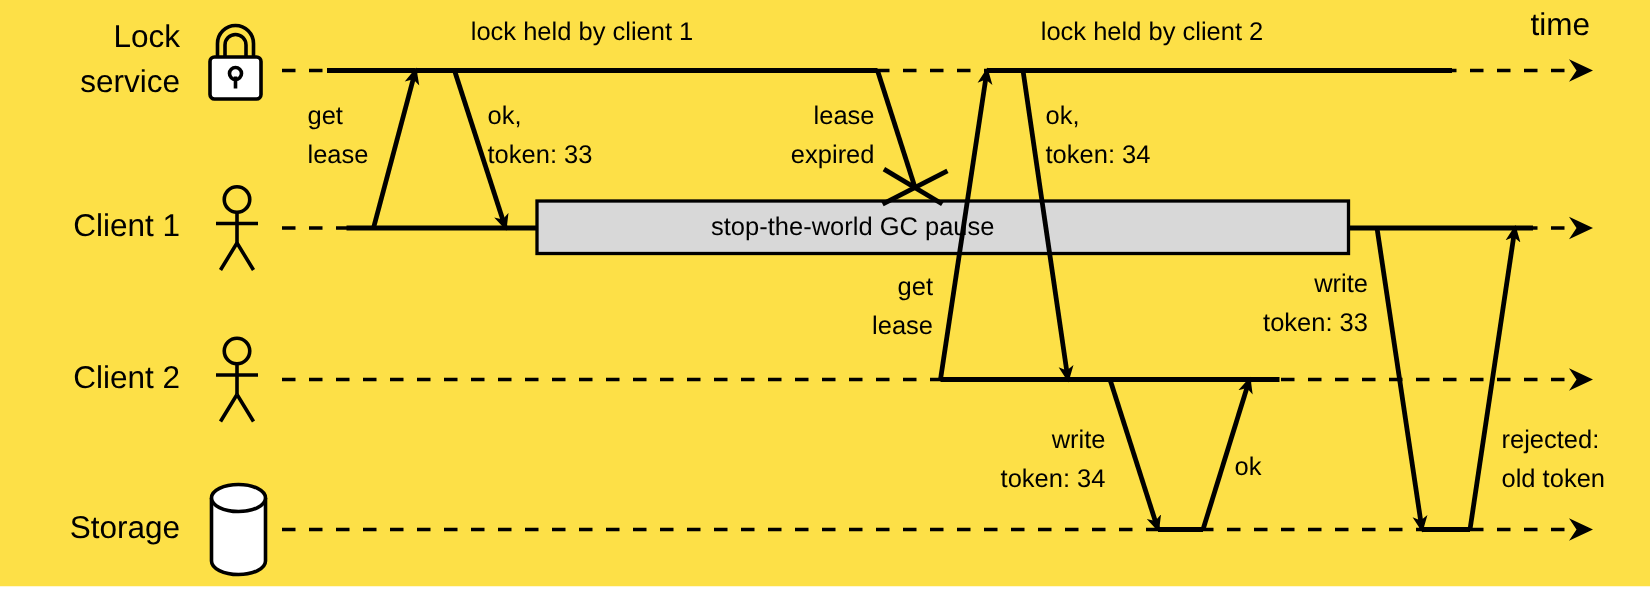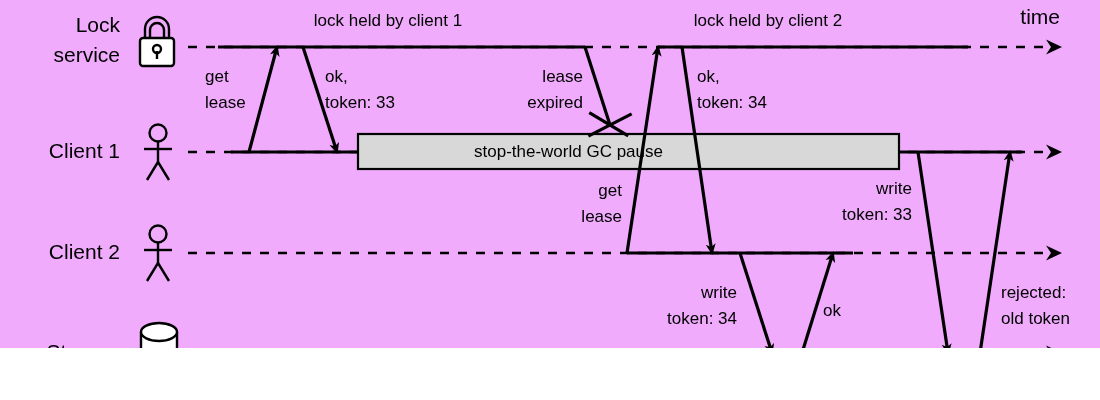--- a/index.html
+++ b/index.html
@@ -3,22 +3,22 @@
 <meta charset="utf-8">
 <style>
   html, body {
     margin: 0;
     padding: 0;
     background: #ffffff;
   }
   #diagram-root {
     position: relative;
     width: 1100px;
-    height: 348px;
-    background: #f0abfc;
+    height: 391px;
+    background: #fde047;
     font-family: "Liberation Sans", sans-serif;
     overflow: hidden;
   }
   svg.canvas {
     position: absolute;
     top: 0;
     left: 0;
     width: 1100px;
     height: 400px;
     display: block;

